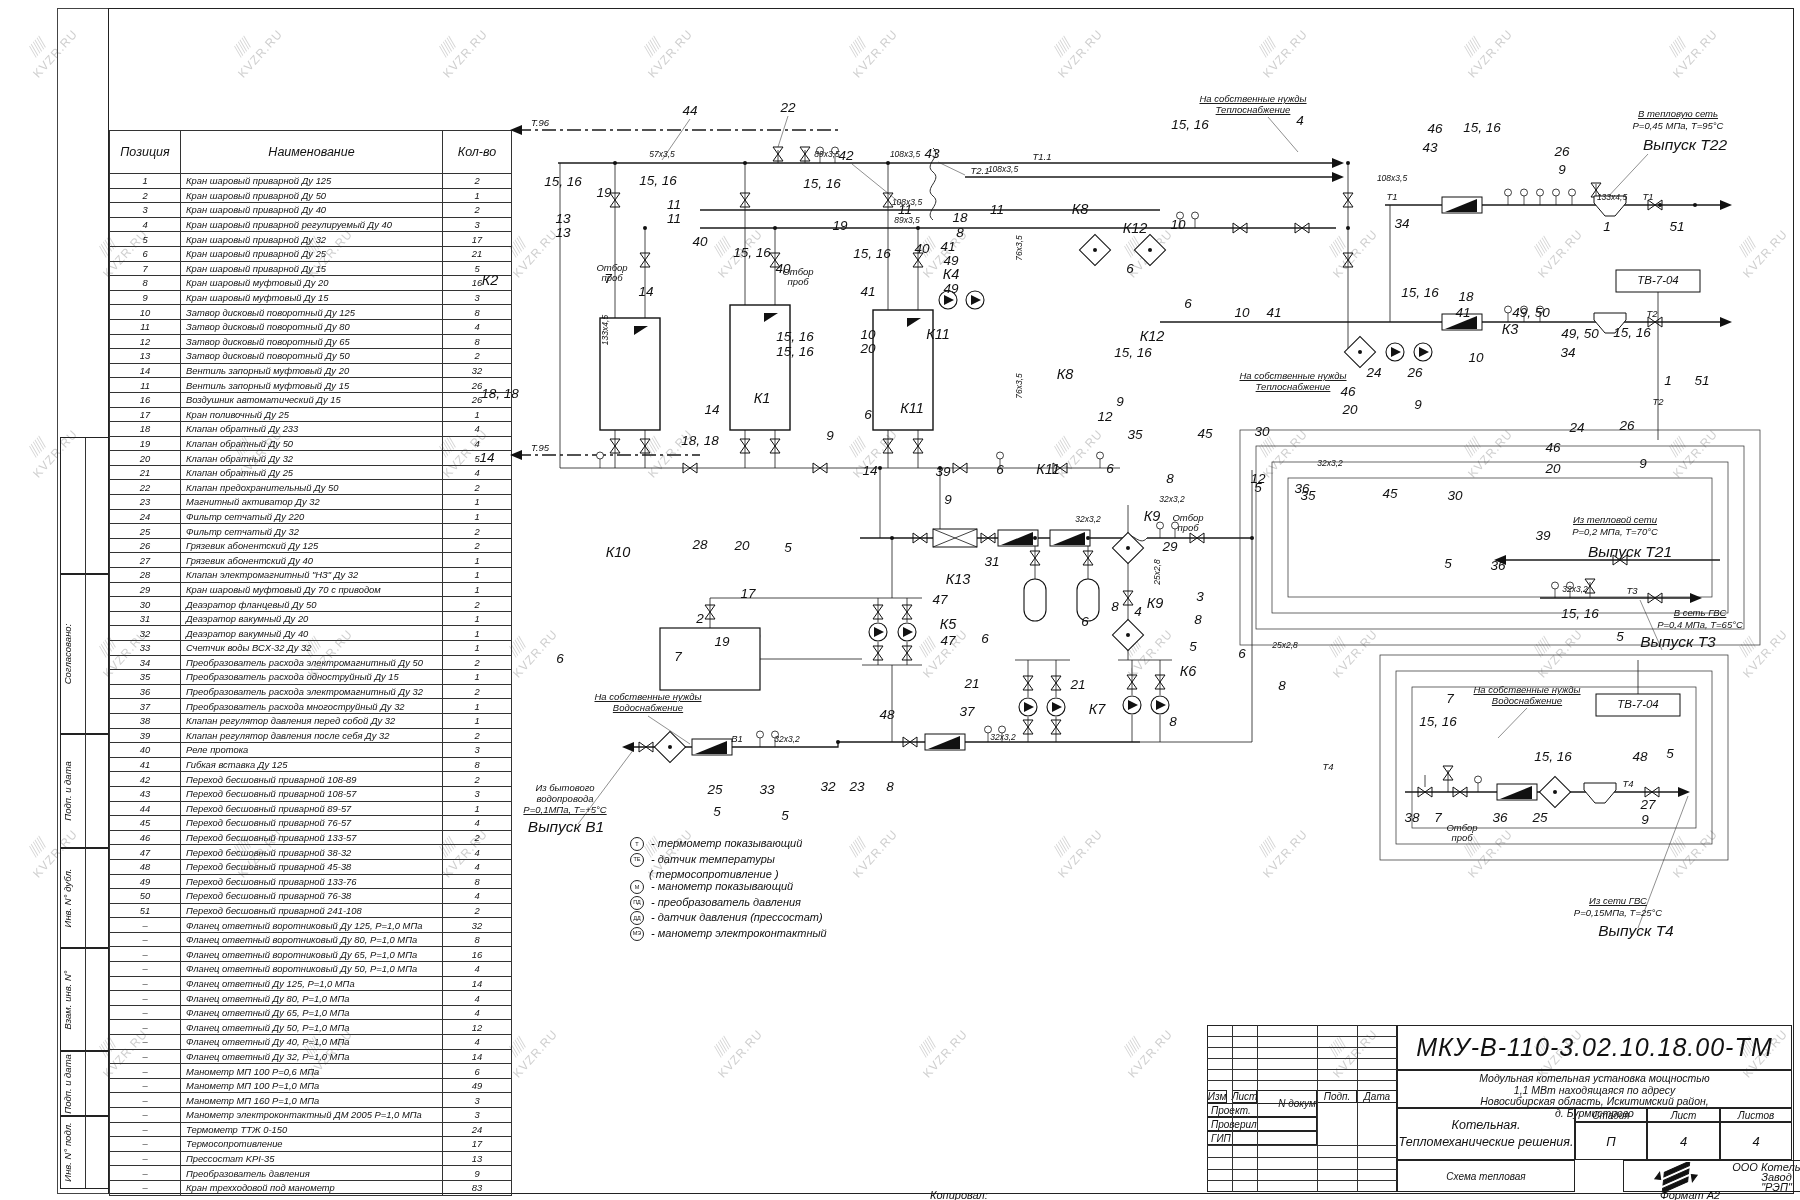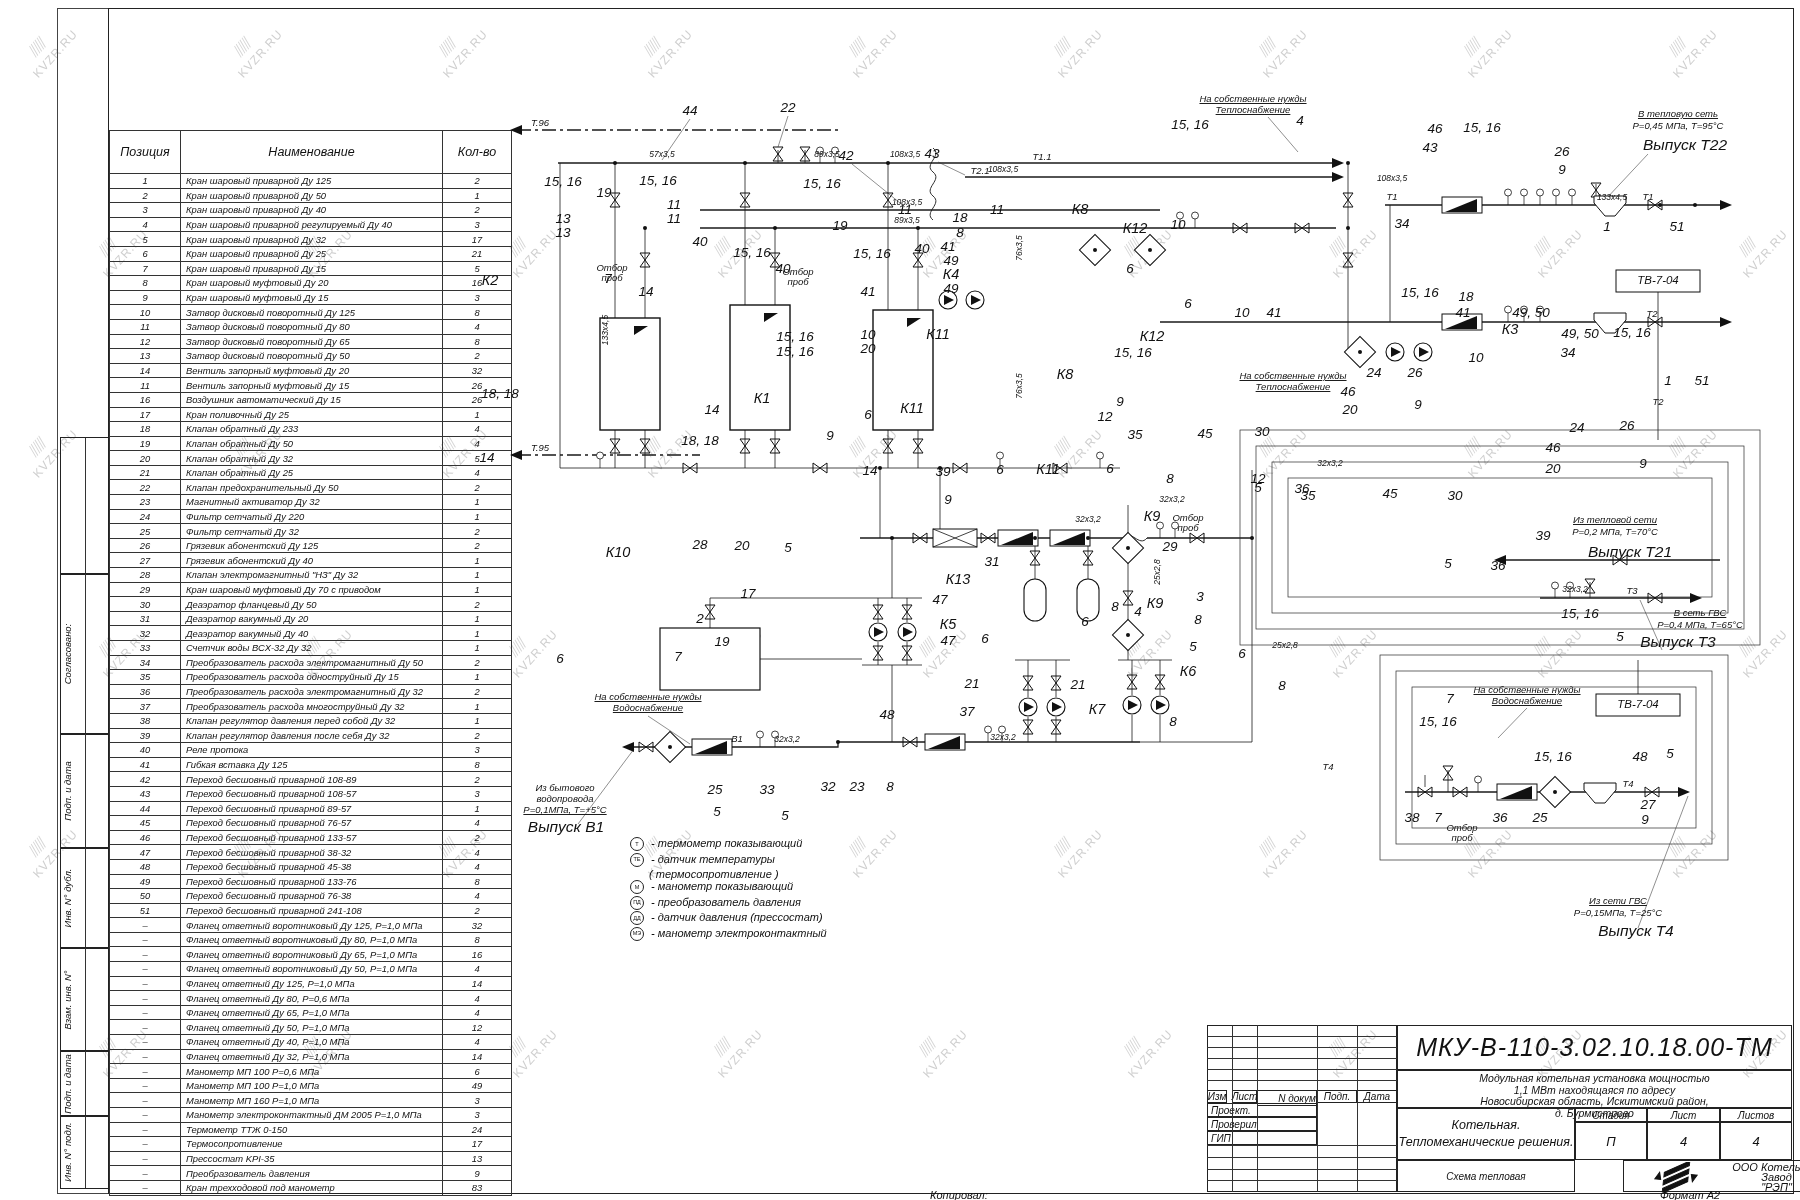--- a/index.html
+++ b/index.html
@@ -433,21 +433,21 @@
           <td class="c2">Фланец ответный воротниковый Ду 50,  Р=1,0  МПа</td>
           <td class="c3">4</td>
         </tr>
         <tr>
           <td class="c1">–</td>
           <td class="c2">Фланец ответный Ду 125,  Р=1,0  МПа</td>
           <td class="c3">14</td>
         </tr>
         <tr>
           <td class="c1">–</td>
-          <td class="c2">Фланец ответный Ду 80,  Р=0,6  МПа</td>
+          <td class="c2">Фланец ответный Ду 80,  Р=1,0  МПа</td>
           <td class="c3">4</td>
         </tr>
         <tr>
           <td class="c1">–</td>
           <td class="c2">Фланец ответный Ду 65,  Р=1,0  МПа</td>
           <td class="c3">4</td>
         </tr>
         <tr>
           <td class="c1">–</td>
           <td class="c2">Фланец ответный Ду 50,  Р=1,0  МПа</td>
@@ -1065,21 +1065,21 @@
           <rect x="-14" y="5" width="28" height="4" transform="skewX(-30)"></rect>
           <path d="M-20,-7 L-13,-11 L-15,-4 Z"></path>
             <path d="M20,7 L13,11 L15,4 Z"></path>
         </g>
       </svg>
     </div>
 
     <div class="tb-cell" style="left:1207px;top:1025px;width:190px;height:167px;"></div>
     <div class="tb-cell tb-small" style="left:1207px;top:1090px;width:20px;height:13px;">Изм</div>
     <div class="tb-cell tb-small" style="left:1232px;top:1090px;width:25px;height:13px;">Лист</div>
-    <div class="tb-cell tb-small" style="left:1257px;top:1090px;width:60px;height:16px;padding-left:20px;">N докум</div>
+    <div class="tb-cell tb-small" style="left:1257px;top:1090px;width:60px;height:27px;padding-left:20px;">N докум</div>
     <div class="tb-cell tb-small" style="left:1317px;top:1090px;width:40px;height:13px;">Подп.</div>
     <div class="tb-cell tb-small" style="left:1357px;top:1090px;width:40px;height:13px;">Дата</div>
     <div class="tb-cell tb-small tb-left" style="left:1207px;top:1103px;width:110px;height:14px;">Проект.</div>
     <div class="tb-cell tb-small tb-left" style="left:1207px;top:1117px;width:110px;height:14px;">Проверил</div>
     <div class="tb-cell tb-small tb-left" style="left:1207px;top:1131px;width:110px;height:14px;">ГИП</div>
     <div id="revLines">
         <div style="position: absolute; left: 1207px; top: 1036px; width: 190px; height: 0px; border-top: 0.7px solid rgb(51, 51, 51); z-index: 2;"></div>
         <div style="position: absolute; left: 1207px; top: 1047px; width: 190px; height: 0px; border-top: 0.7px solid rgb(51, 51, 51); z-index: 2;"></div>
         <div style="position: absolute; left: 1207px; top: 1058px; width: 190px; height: 0px; border-top: 0.7px solid rgb(51, 51, 51); z-index: 2;"></div>
         <div style="position: absolute; left: 1207px; top: 1069px; width: 190px; height: 0px; border-top: 0.7px solid rgb(51, 51, 51); z-index: 2;"></div>

